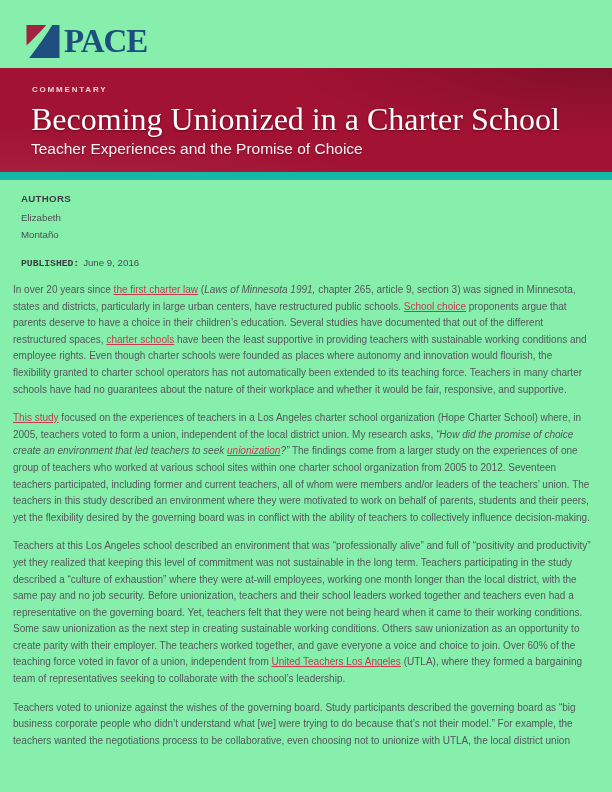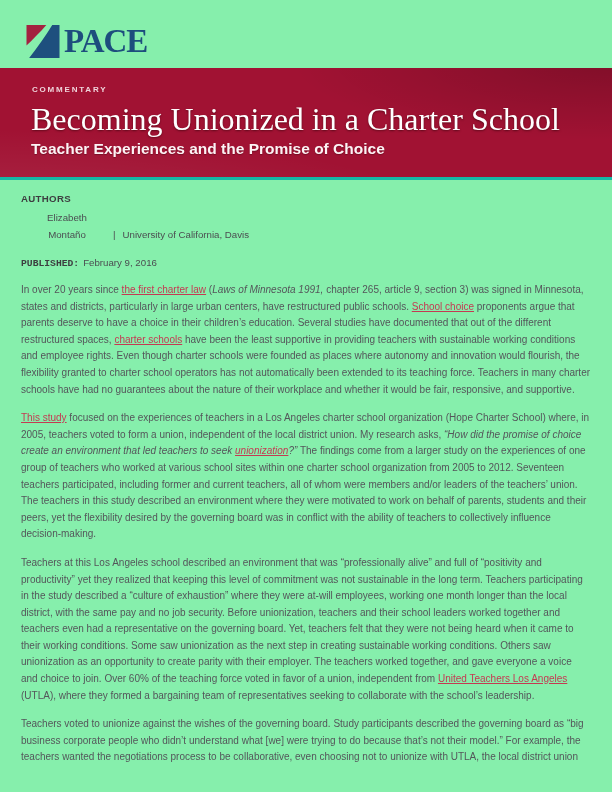--- a/index.html
+++ b/index.html
@@ -15,21 +15,21 @@
   .logo-mark { width:34px; height:33px; display:block; }
   .logo-text {
     font-family:"Liberation Serif", serif; font-weight:bold;
     font-size:33px; line-height:33px; letter-spacing:-1px; color:#1d4e7d;
   }
 
   
   .banner {
     height:112px; box-sizing:border-box; padding:17px 30px 0 31px;
     background-color:#a11233; position:relative; overflow:hidden;
-    border-bottom:3px solid #14b8a6;
+    border-bottom:8px solid #14b8a6;
   }
   .banner::before {
     content:""; position:absolute; inset:0; pointer-events:none;
     background:
       radial-gradient(95% 130% at 100% -5%, rgba(0,0,0,0.20), rgba(0,0,0,0) 55%),
       radial-gradient(130% 140% at -5% 140%, rgba(255,255,255,0.10), rgba(255,255,255,0) 60%),
       radial-gradient(75% 95% at 60% 160%, rgba(255,255,255,0.07), rgba(255,255,255,0) 65%);
   }
   .banner > * { position:relative; z-index:1; }
   .kicker {
@@ -37,38 +37,37 @@
     color:#efd3da; padding-left:1px;
   }
   .banner-title {
     margin:11px 0 0 0; font-family:"Liberation Serif", serif; font-weight:normal;
     font-size:32px; line-height:28px; color:#ffffff;
     text-shadow:0 1px 2px rgba(40,0,8,0.55);
   }
   .banner-subtitle {
     margin-top:7px; font-size:15.5px; color:#fdf3f5;
     text-shadow:0 1px 1px rgba(40,0,8,0.35);
-    font-weight:bold;
   }
 
   
   .meta { padding:13px 9px 0 21px; font-size:9.7px; color:#4b4d51; }
   .authors-label { font-weight:bold; color:#3d3e40; letter-spacing:0.3px; }
   .author-block { display:flex; align-items:flex-end; margin-top:5px; }
   .author-names { width:92px; line-height:17px; }
-  .author-names div { white-space:nowrap;text-align:center; }
+  .author-names div { white-space:nowrap; }
   .affiliation-line { line-height:17px; white-space:nowrap; }
   .affil-sep { margin-right:7px; }
   .published-line { margin-top:14px; }
   .published-label { font-weight:bold; color:#3d3e40;font-family:Liberation Mono, monospace; }
   .published-date { margin-left:4px; }
 
   
   .article-body {
-    padding:13px 21px 0 21px; font-size:10px; line-height:16.6px;
+    padding:13px 21px 0 13px; font-size:10px; line-height:16.6px;
     color:#54565a; text-align:left;
   }
   .body-para { margin:0 0 12px 0; }
   .inline-link { color:var(--link,#c43a52); text-decoration:underline; cursor:pointer; }
   .em { font-style:italic; }
 </style>
 </head>
 <body>
 
 <div class="page">
@@ -89,26 +88,23 @@
     <div class="banner-subtitle">Teacher Experiences and the Promise of Choice</div>
   </div>
 
   <div class="meta">
     <div class="authors-label">AUTHORS</div>
     <div class="author-block">
       <div class="author-names">
         <div>Elizabeth</div>
         <div>Montaño</div>
       </div>
-      <div class="affiliation-line">
-        <span class="affil-sep">|</span><span>University of California, Davis</span>
-      </div>
     </div>
     <div class="published-line">
-      <span class="published-label">PUBLISHED:</span><span class="published-date">February 9, 2016</span>
+      <span class="published-label">PUBLISHED:</span><span class="published-date">June 9, 2016</span>
     </div>
   </div>
 
   <div class="article-body">
       <p class="body-para"><span>In over 20 years since </span><a href="#" class="inline-link">the first charter law</a><span> (</span><span class="em">Laws of Minnesota 1991,</span><span> chapter 265, article 9, section 3) was signed in Minnesota, states and districts, particularly in large urban centers, have restructured public schools. </span><a href="#" class="inline-link">School choice</a><span> proponents argue that parents deserve to have a choice in their children’s education. Several studies have documented that out of the different restructured spaces, </span><a href="#" class="inline-link">charter schools</a><span> have been the least supportive in providing teachers with sustainable working conditions and employee rights. Even though charter schools were founded as places where autonomy and innovation would flourish, the flexibility granted to charter school operators has not automatically been extended to its teaching force. Teachers in many charter schools have had no guarantees about the nature of their workplace and whether it would be fair, responsive, and supportive.</span></p>
       <p class="body-para"><a href="#" class="inline-link">This study</a><span> focused on the experiences of teachers in a Los Angeles charter school organization (Hope Charter School) where, in 2005, teachers voted to form a union, independent of the local district union. My research asks, </span><span class="em">“How did the promise of choice create an environment that led teachers to seek </span><a href="#" class="inline-link em">unionization</a><span class="em">?”</span><span> The findings come from a larger study on the experiences of one group of teachers who worked at various school sites within one charter school organization from 2005 to 2012. Seventeen teachers participated, including former and current teachers, all of whom were members and/or leaders of the teachers’ union. The teachers in this study described an environment where they were motivated to work on behalf of parents, students and their peers, yet the flexibility desired by the governing board was in conflict with the ability of teachers to collectively influence decision-making.</span></p>
       <p class="body-para"><span>Teachers at this Los Angeles school described an environment that was “professionally alive” and full of “positivity and productivity” yet they realized that keeping this level of commitment was not sustainable in the long term. Teachers participating in the study described a “culture of exhaustion” where they were at-will employees, working one month longer than the local district, with the same pay and no job security. Before unionization, teachers and their school leaders worked together and teachers even had a representative on the governing board. Yet, teachers felt that they were not being heard when it came to their working conditions. Some saw unionization as the next step in creating sustainable working conditions. Others saw unionization as an opportunity to create parity with their employer. The teachers worked together, and gave everyone a voice and choice to join. Over 60% of the teaching force voted in favor of a union, independent from </span><a href="#" class="inline-link">United Teachers Los Angeles</a><span> (UTLA), where they formed a bargaining team of representatives seeking to collaborate with the school’s leadership.</span></p>
       <p class="body-para"><span>Teachers voted to unionize against the wishes of the governing board. Study participants described the governing board as “big business corporate people who didn’t understand what [we] were trying to do because that’s not their model.” For example,  the teachers wanted the negotiations process to be collaborative, even choosing not to unionize with UTLA, the local district union</span></p>
     </div>
 

